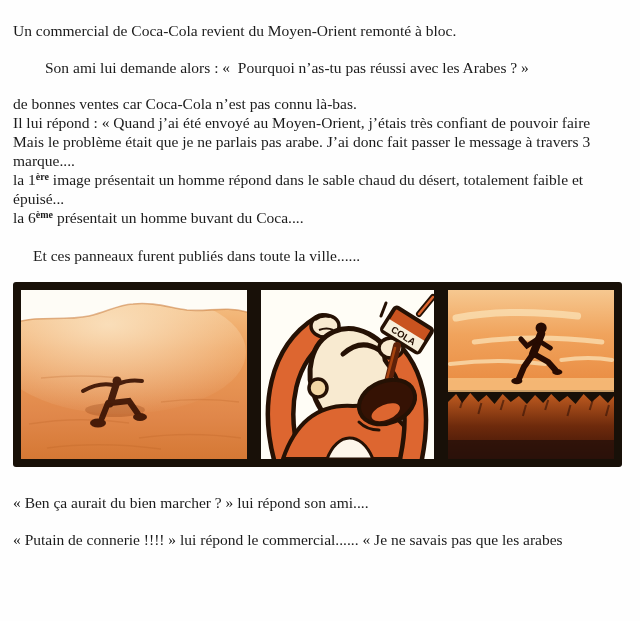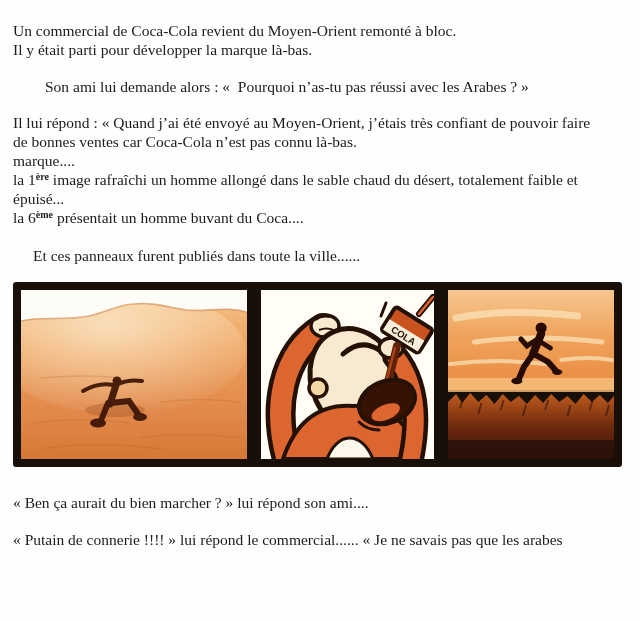--- a/index.html
+++ b/index.html
@@ -37,32 +37,32 @@
   .panel-2 { width: 173px; }
   .panel-3 { width: 164px; flex: 1; }
 </style>
 </head>
 <body>
 
 <div class="page">
 
   <div class="para">
     <span class="line">Un commercial de Coca-Cola revient du Moyen-Orient remonté à bloc.</span>
-    <span class="line">Il y était parti pour développer la marque là-bas.</span>
   </div>
 
   <div class="para m-friend">
     <span class="line">Son ami lui demande alors : «  Pourquoi n’as-tu pas réussi avec les Arabes ? »</span>
   </div>
 
   <div class="para m-explain">
+    <span class="line">de bonnes ventes car Coca-Cola n’est pas connu là-bas.</span>
     <span class="line">Il lui répond : « Quand j’ai été envoyé au Moyen-Orient, j’étais très confiant de pouvoir faire</span>
-    <span class="line">de bonnes ventes car Coca-Cola n’est pas connu là-bas.</span>
+    <span class="line">Mais le problème était que je ne parlais pas arabe. J’ai donc fait passer le message à travers 3</span>
     <span class="line">marque....</span>
-    <span class="line"><span>la 1</span><sup class="ord">ère</sup><span> image rafraîchi un homme allongé dans le sable chaud du désert, totalement faible et</span></span>
+    <span class="line"><span>la 1</span><sup class="ord">ère</sup><span> image présentait un homme répond dans le sable chaud du désert, totalement faible et</span></span>
     <span class="line">épuisé...</span>
     <span class="line"><span>la 6</span><sup class="ord">ème</sup><span> présentait un homme buvant du Coca....</span></span>
   </div>
 
   <div class="para m-bill">
     <span class="line">Et ces panneaux furent publiés dans toute la ville......</span>
   </div>
 
   <div class="strip">
 

